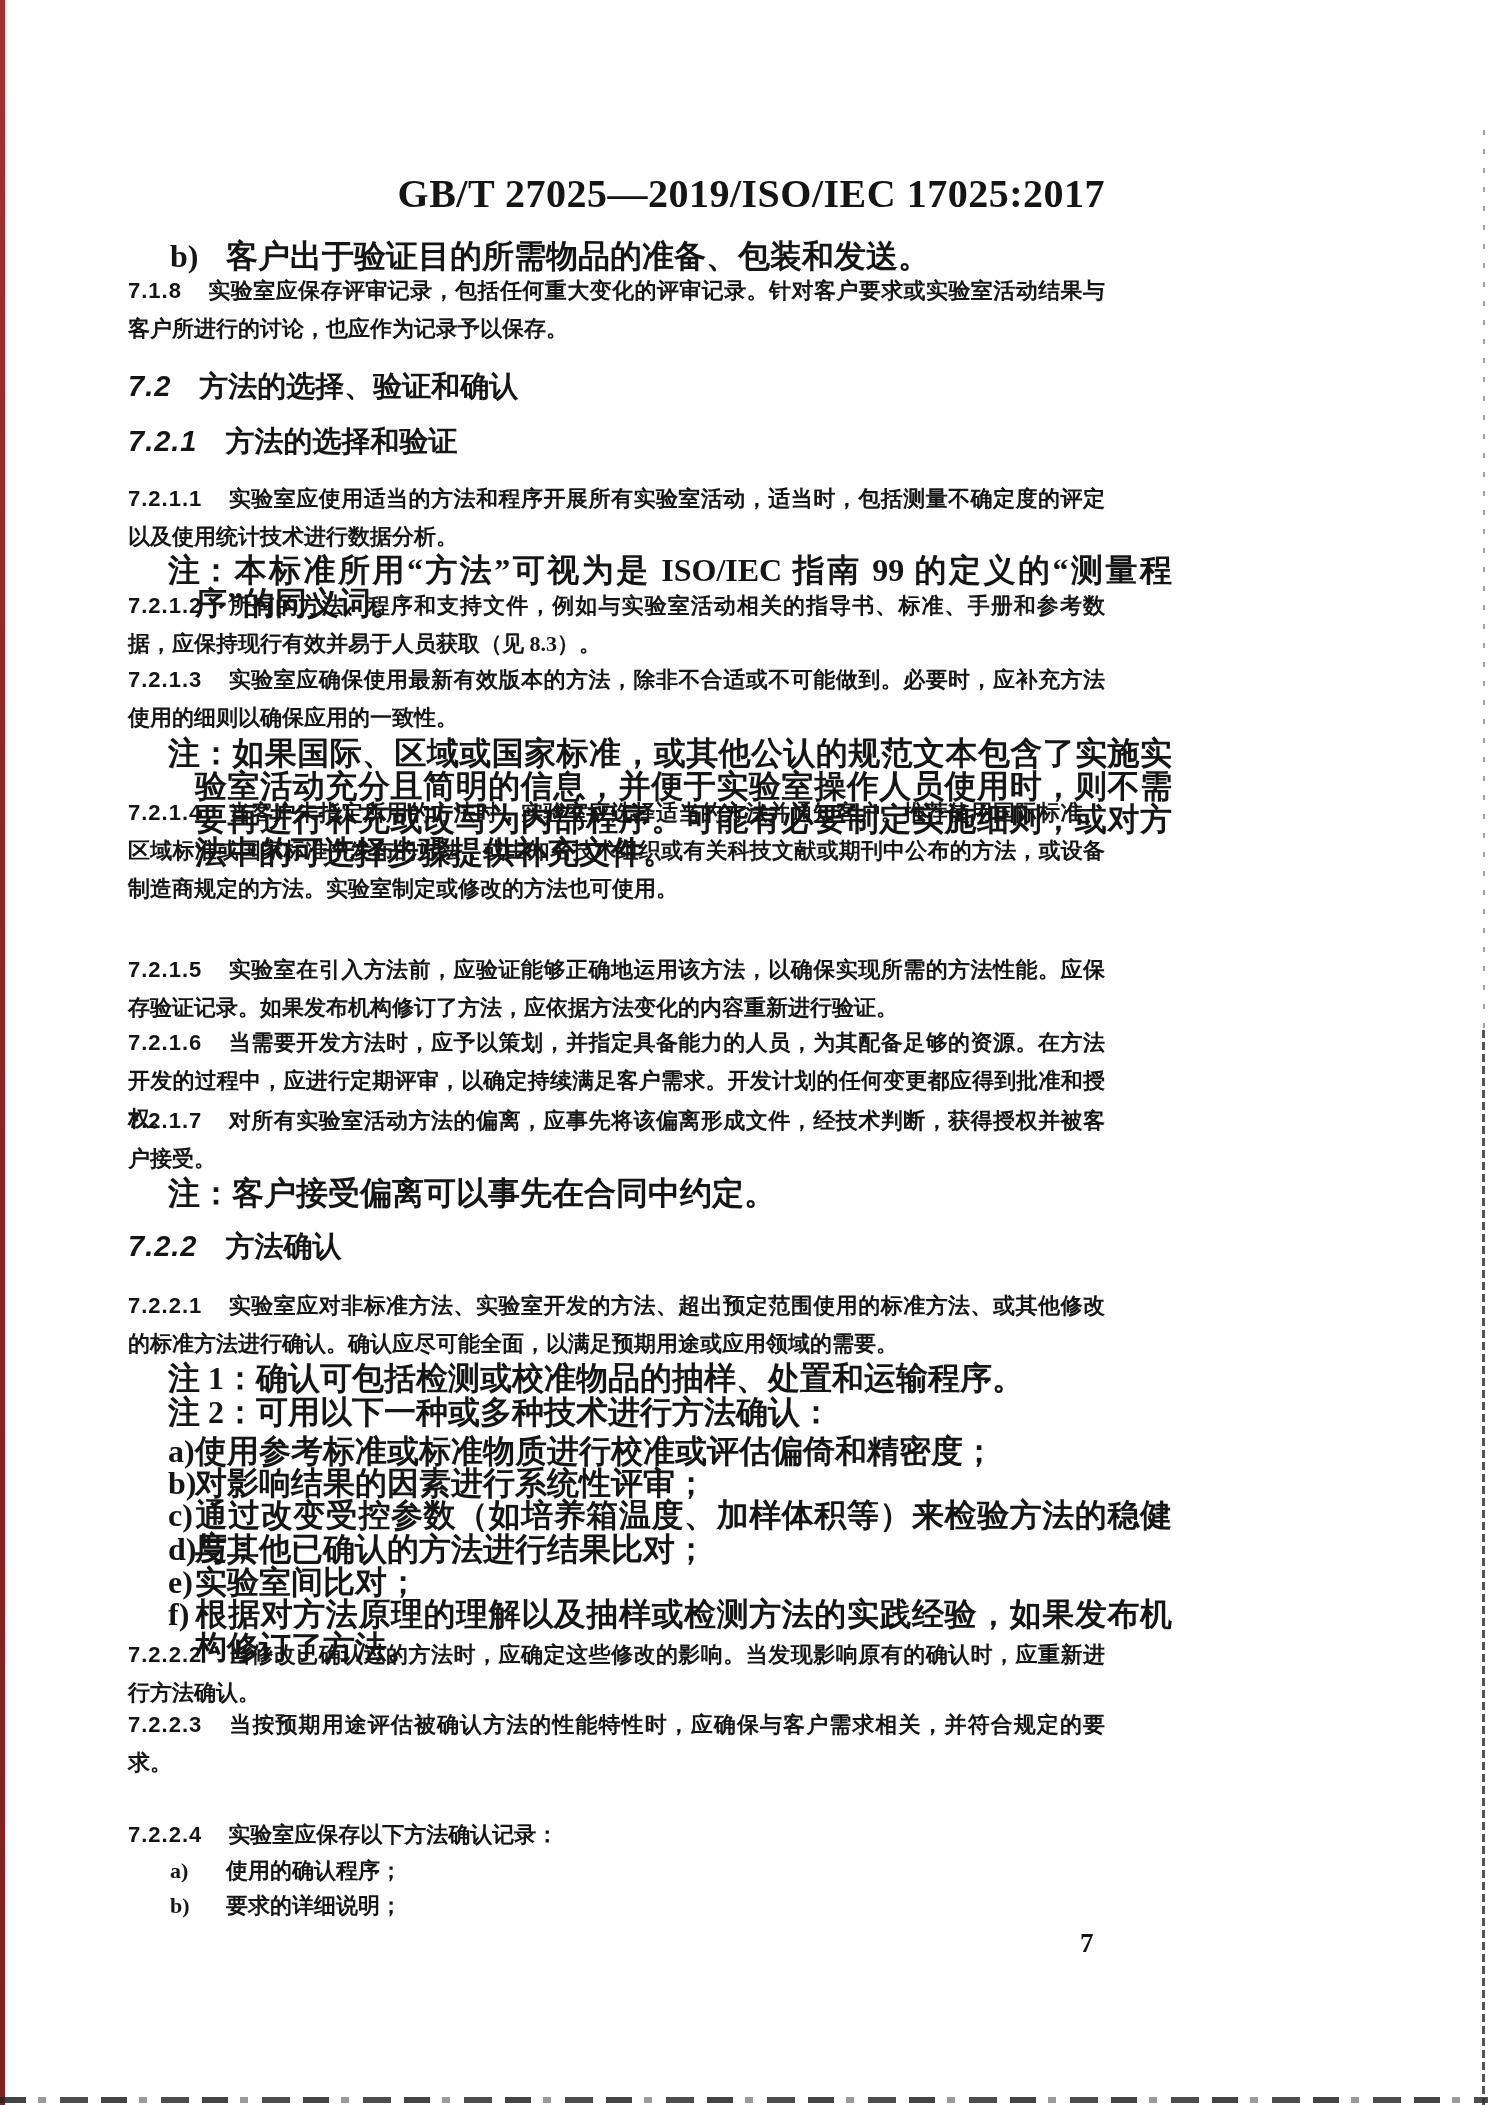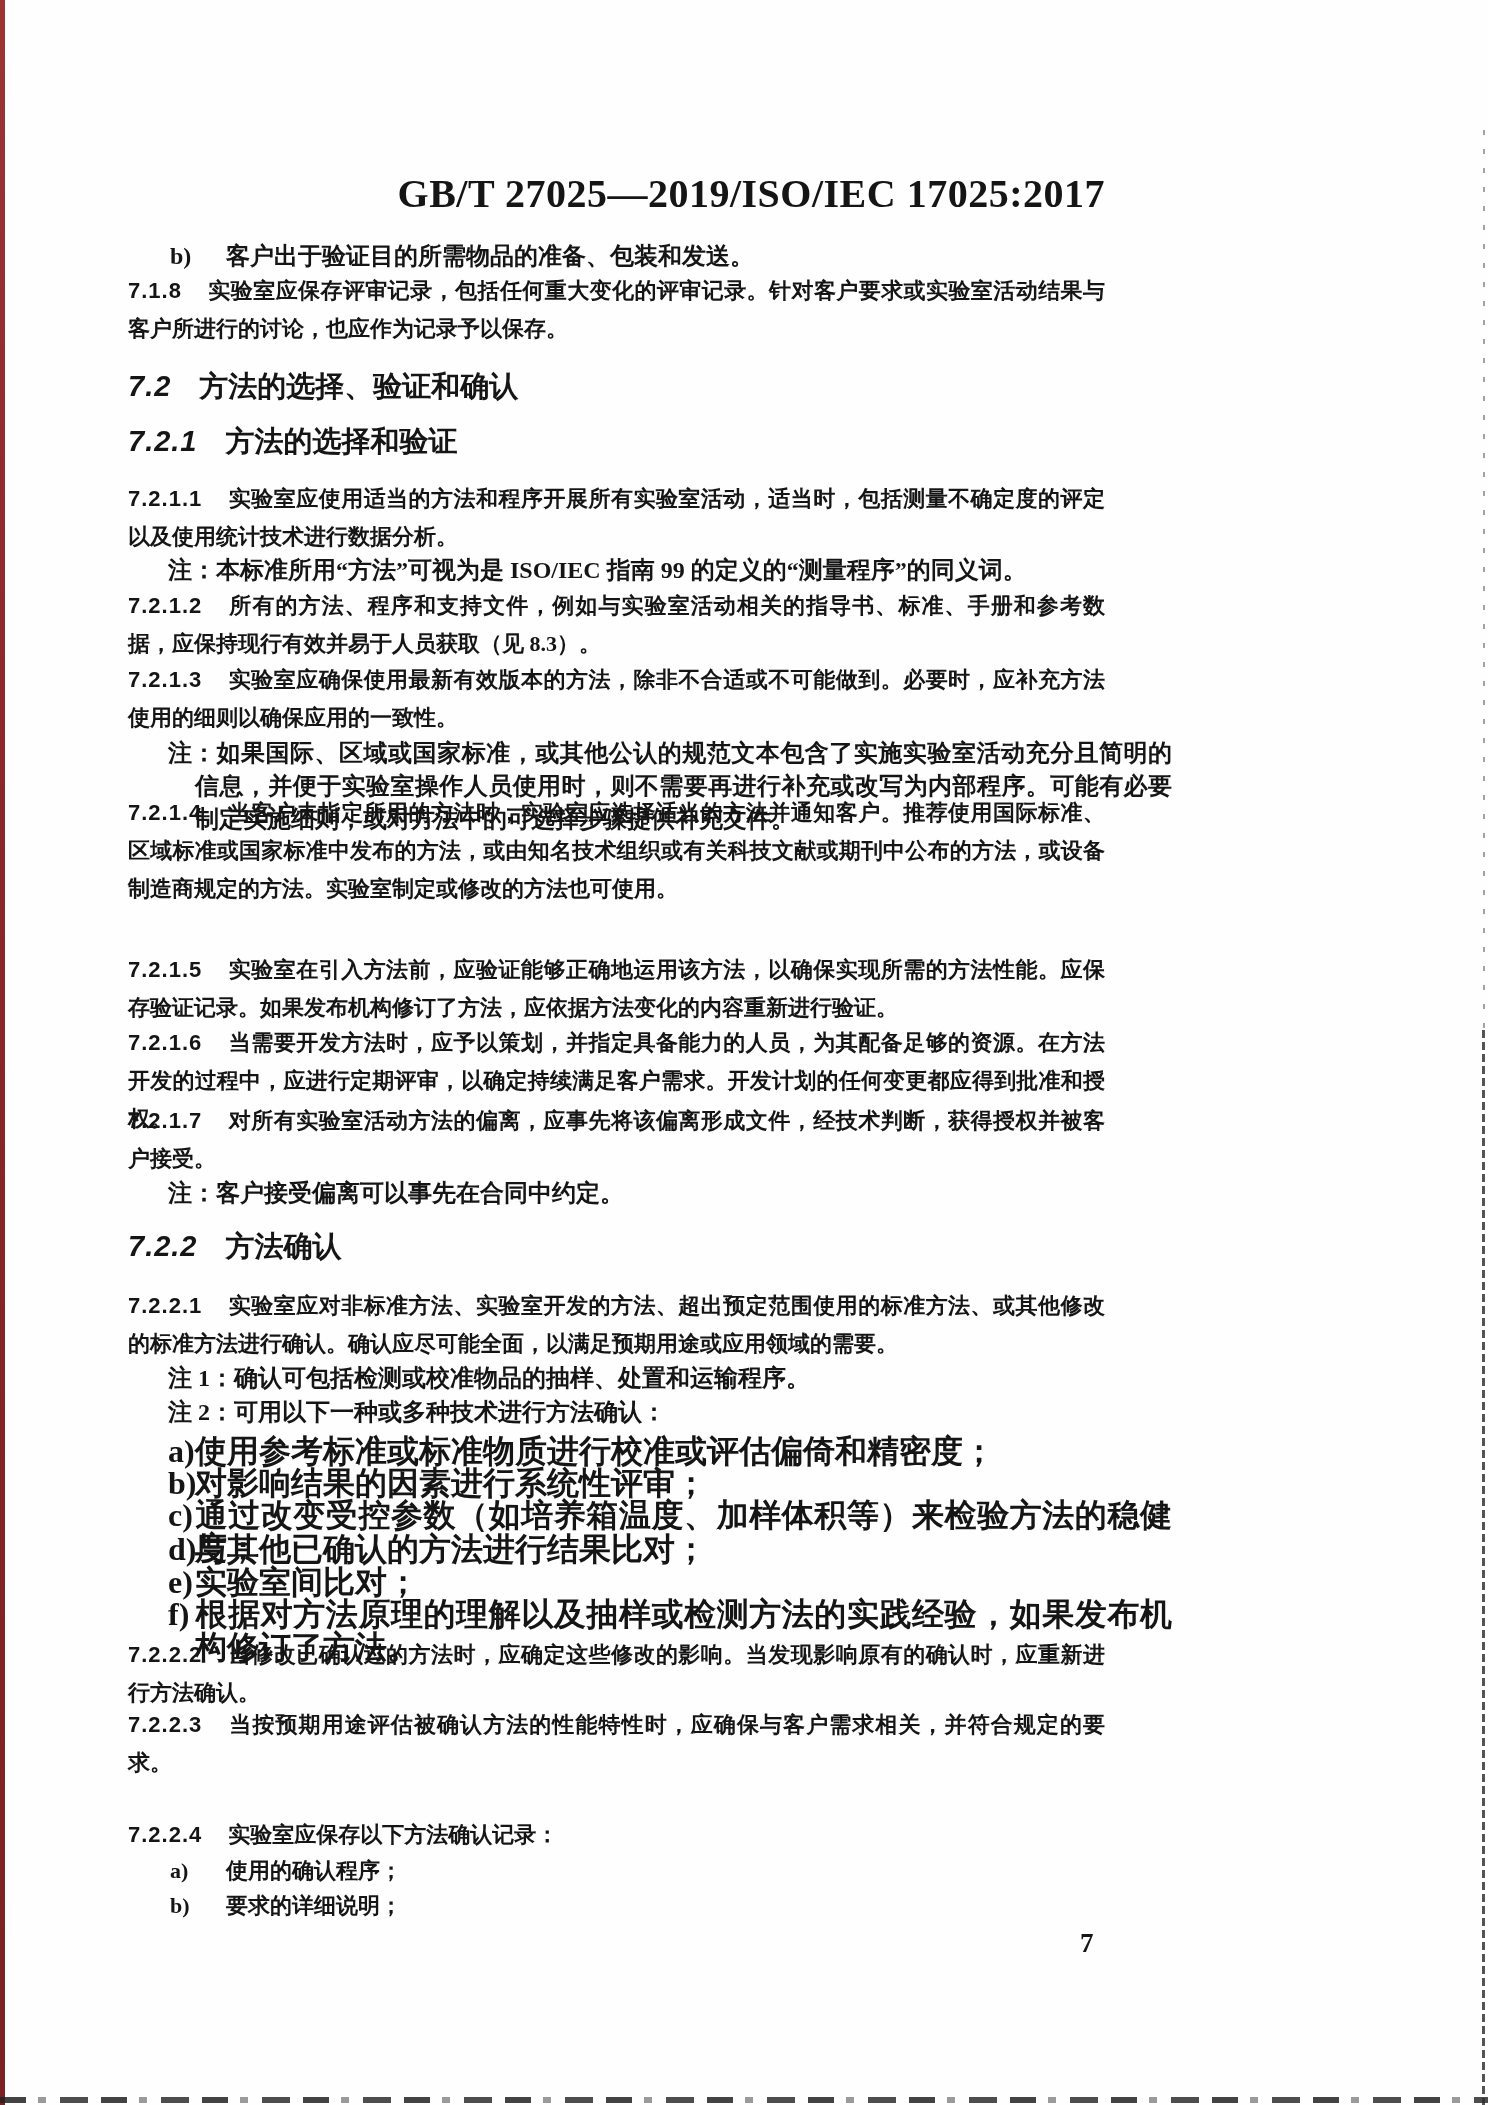--- a/index.html
+++ b/index.html
@@ -24,21 +24,21 @@
   }
 
   
   .h2, .h3 {
     font-family:"Liberation Sans", sans-serif; font-weight:bold;
     font-size:29px; line-height:40px; text-align:left;
   }
   .h2 .num, .h3 .num { margin-right:28px; letter-spacing:1px;font-style:italic; }
 
   
-  .note { font-size:24px; line-height:33px; font-weight:600; text-align:justify; padding-left:67px; }
+  .note { font-size:32px; line-height:33px; font-weight:600; text-align:justify; padding-left:67px; }
   .note .marker { display:inline-block; margin-left:-27px; white-space:nowrap; }
 
   
   .li { padding-left:98px; text-align:justify; }
   .li .marker { display:inline-block; margin-left:-56px; width:56px; font-family:"Liberation Serif", serif; }
 
   
   .nli { font-size:32px; line-height:33px; font-weight:600; padding-left:67px; text-align:justify; }
   .nli .marker { display:inline-block; margin-left:-27px; width:27px; }
 

